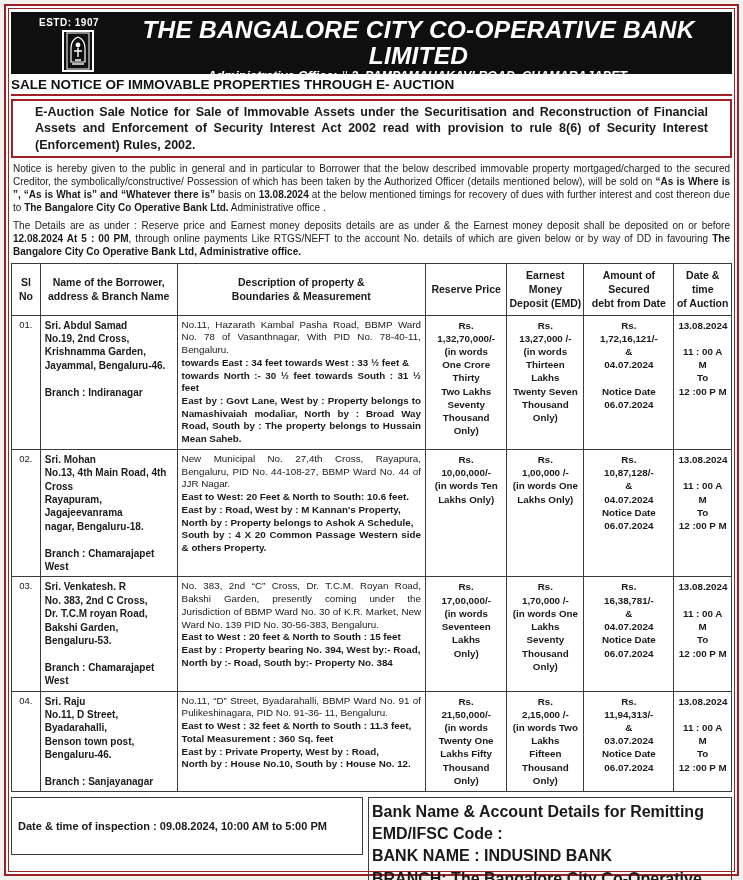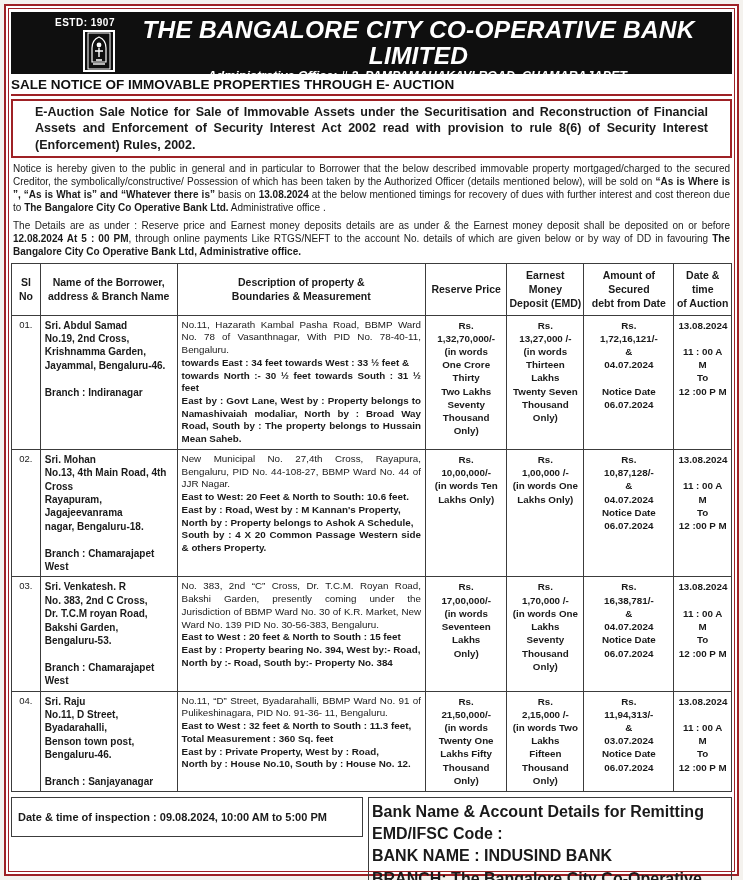--- a/index.html
+++ b/index.html
@@ -13,21 +13,21 @@
     width:743px;height:880px;background:#f4f2ee;overflow:hidden;
     font-family:"Liberation Sans","DejaVu Sans",sans-serif;color:var(--ink);
   }
   .page{
     width:735px;height:872px;margin:4px;background:#fff;
     border:2px solid var(--red);outline:1px solid var(--red);outline-offset:-5px;
     padding:6px 5px 4px 5px;display:flex;flex-direction:column;
   }
   
   .masthead{background:#0f0f0f;color:#fff;display:flex;padding:4px 10px 6px 8px;min-height:62px;}
-  .logo-col{width:96px;display:flex;flex-direction:column;align-items:flex-end;}
+  .logo-col{width:96px;display:flex;flex-direction:column;align-items:center;}
   .estd{font-size:10px;font-weight:bold;letter-spacing:.5px;margin:1px 0 2px 4px;}
   .emblem{width:32px;height:44px;margin-left:22px;background:#0f0f0f;border:2px solid #fff;display:flex;align-items:center;justify-content:center;}
   .head-center{flex:1;text-align:center;font-style:italic;}
   .bank-name{font-size:24.5px;font-weight:bold;letter-spacing:.2px;line-height:1.05;margin-top:1px;}
   .addr{font-size:12.5px;font-weight:bold;line-height:1.3;}
   
   .sale-band{
     text-align:left;font-weight:bold;font-size:13.5px;padding:3px 0 2px 0;
     border-bottom:2px solid var(--red);color:#111;
   }
@@ -42,21 +42,21 @@
   table.main{border-collapse:collapse;width:100%;margin-top:5px;table-layout:fixed;}
   table.main th,table.main td{border:1.4px solid var(--grid);vertical-align:top;padding:3px 4px;}
   table.main th{font-size:10.5px;font-weight:bold;text-align:center;vertical-align:middle;white-space:pre-line;line-height:1.35;padding:4px 2px;}
   td.c-sl{font-size:9.5px;font-weight:normal;text-align:center;}
   td.c-name{font-size:10px;font-weight:bold;white-space:pre-line;line-height:1.34;}
   td.c-desc{font-size:9.8px;white-space:pre-line;line-height:1.3;text-align:justify;}
   td.c-money,td.c-debt,td.c-auction{font-size:9.8px;font-weight:bold;text-align:center;white-space:pre-line;line-height:1.35;}
   
   .info-row{display:flex;margin-top:5px;gap:5px;}
   .info-left{width:352px;display:flex;flex-direction:column;gap:4px;}
-  .ibox{border:1.6px solid var(--grid);padding:13px 6px;font-weight:bold;font-size:11px;}
+  .ibox{border:1.6px solid var(--grid);padding:22px 6px;font-weight:bold;font-size:11px;}
   .ibox.grow{flex:1;display:flex;align-items:center;}
   .bank-box{flex:1;border:1.6px solid var(--grid);padding:3px 3px;font-weight:bold;font-size:16px;white-space:pre-line;line-height:1.38;}
 </style>
 </head>
 <body>
 
 <div class="page">
 
   <div class="masthead">
     <div class="logo-col">

